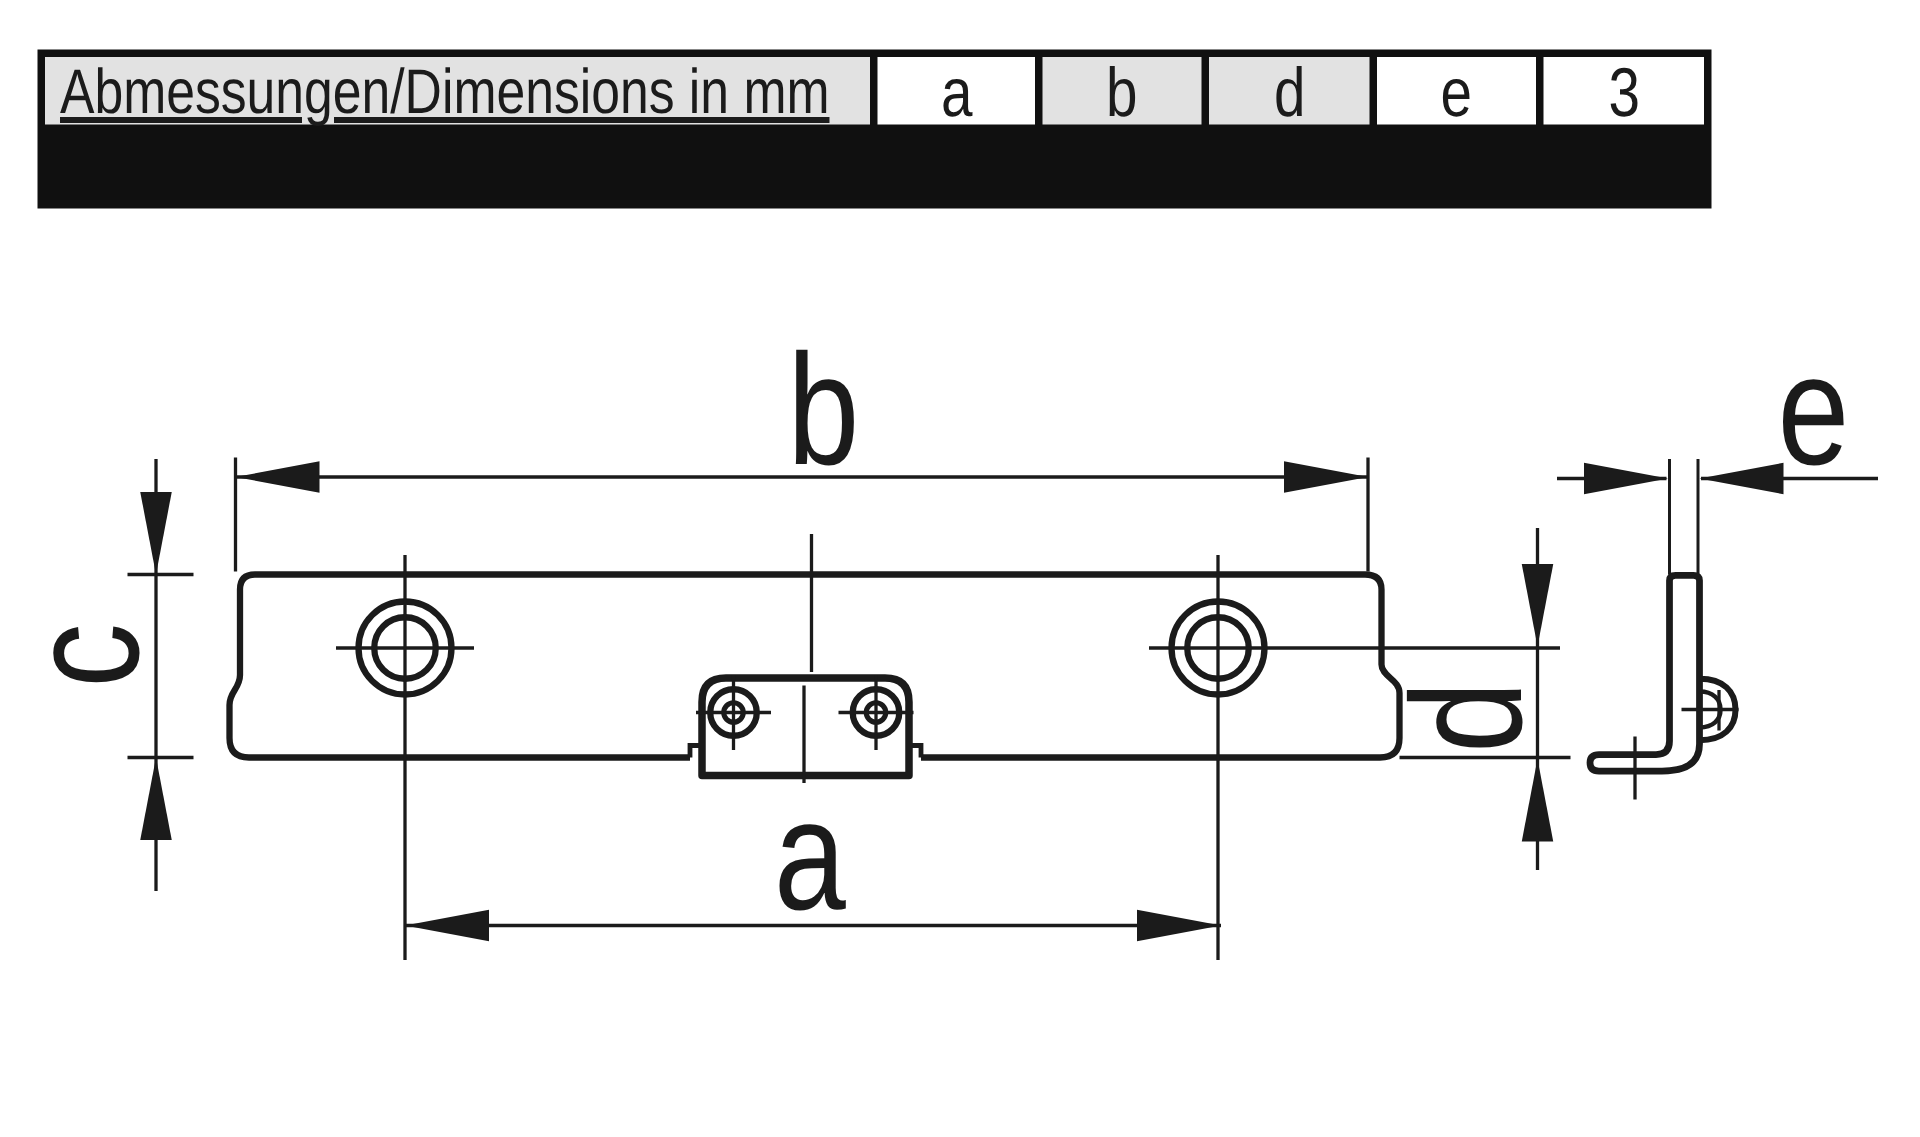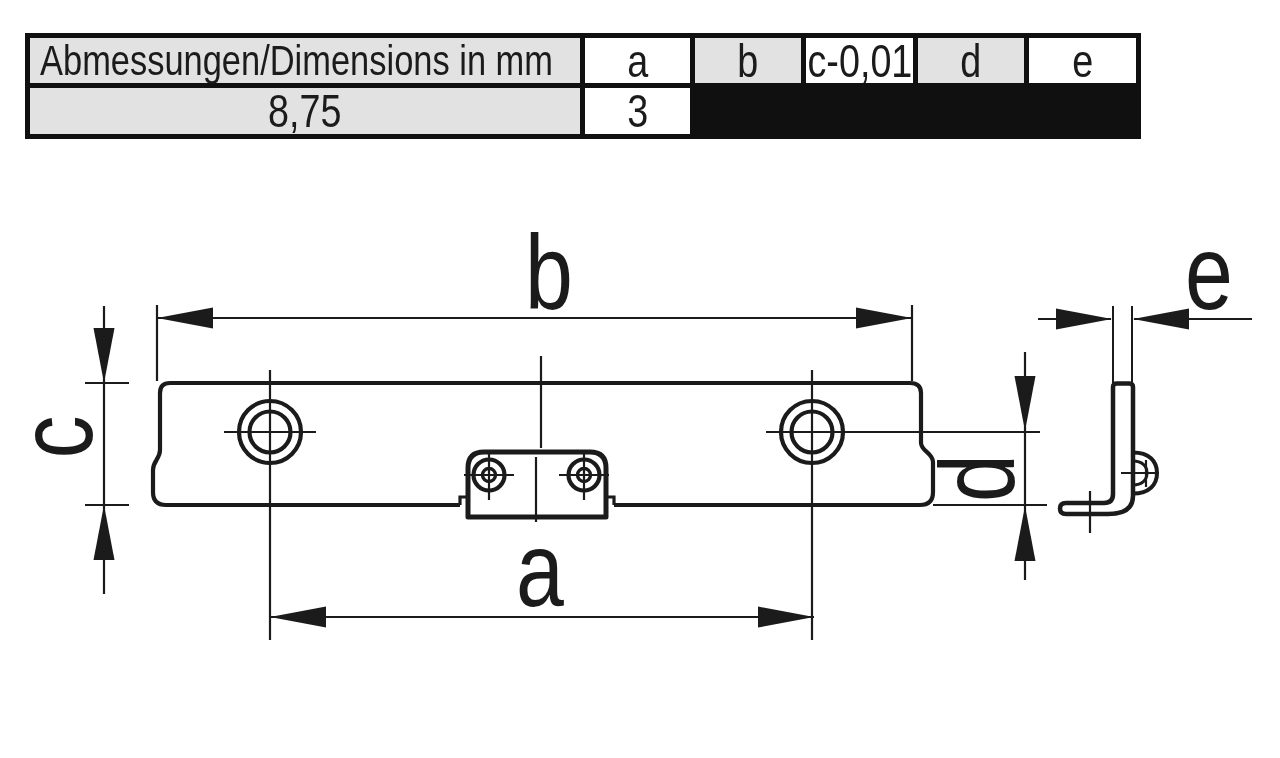--- a/index.html
+++ b/index.html
@@ -14,21 +14,21 @@
     display:grid;
     grid-template-columns:550px 105px 106px 107px 106px 107px;
     grid-template-rows:45px 46px;
     gap:5px;padding:5px;background:#101010;
   }
   .cell{
     background:#ffffff;display:flex;align-items:center;justify-content:center;
     font-size:46px;white-space:nowrap;overflow:visible;
   }
   .cell.shaded{background:#e2e2e2;}
-  .cell.left{justify-content:flex-start;padding-left:10px;}
+  .cell.left{justify-content:flex-start;padding-left:10px;text-decoration:underline;}
   .squeeze{display:inline-block;transform:scaleX(0.82);transform-origin:center;}
   .left .squeeze{transform-origin:left center;}
   .hdr{font-size:42px;}
   .pn{font-weight:bold;font-size:46px;letter-spacing:-1px;}
 
   
   svg.drawing{position:absolute;left:0;top:0;}
   .ln{stroke:#1b1b1b;fill:none;}
   .thick{stroke-width:4.2;}
   .thick5{stroke-width:5;}
@@ -46,33 +46,27 @@
 
   <div class="cell shaded left">
     <span class="squeeze hdr">Abmessungen/Dimensions in mm</span>
   </div>
   <div class="cell">
     <span class="squeeze">a</span>
   </div>
   <div class="cell shaded">
     <span class="squeeze">b</span>
   </div>
-  <div class="cell">
-    <span class="squeeze">c-0,01</span>
-  </div>
   <div class="cell shaded">
     <span class="squeeze">d</span>
   </div>
   <div class="cell">
     <span class="squeeze">e</span>
   </div>
 
-  <div class="cell shaded">
-    <span class="squeeze">8,75</span>
-  </div>
   <div class="cell">
     <span class="squeeze">3</span>
   </div>
 </div>
 
 <svg class="drawing" width="1280" height="758" viewBox="0 0 1280 758">
 
   <g>
 
     <path class="ln thick" stroke-linejoin="round" d="M 460 505 H 166 Q 153 505 153 492 V 470 C 153 461 160 459 160 450 V 393

